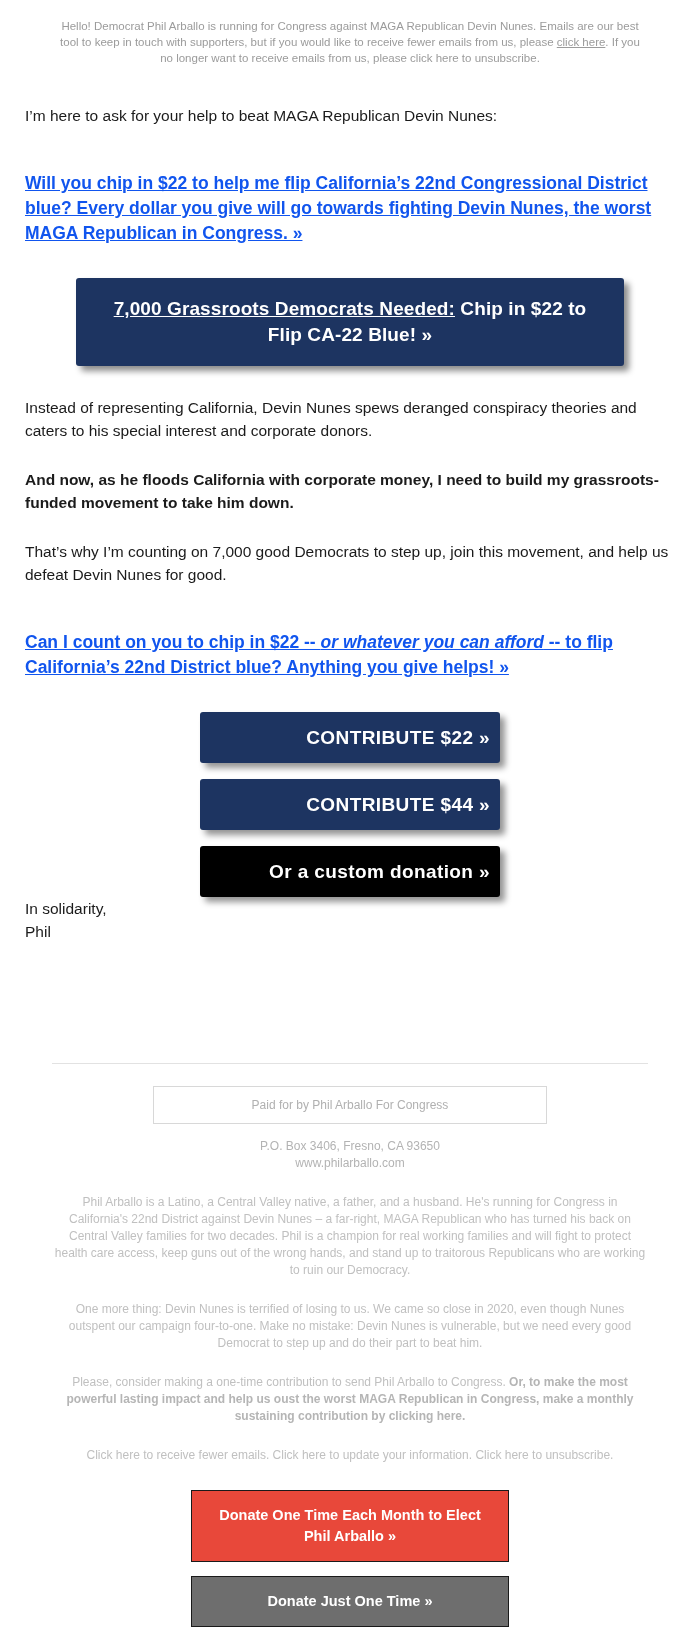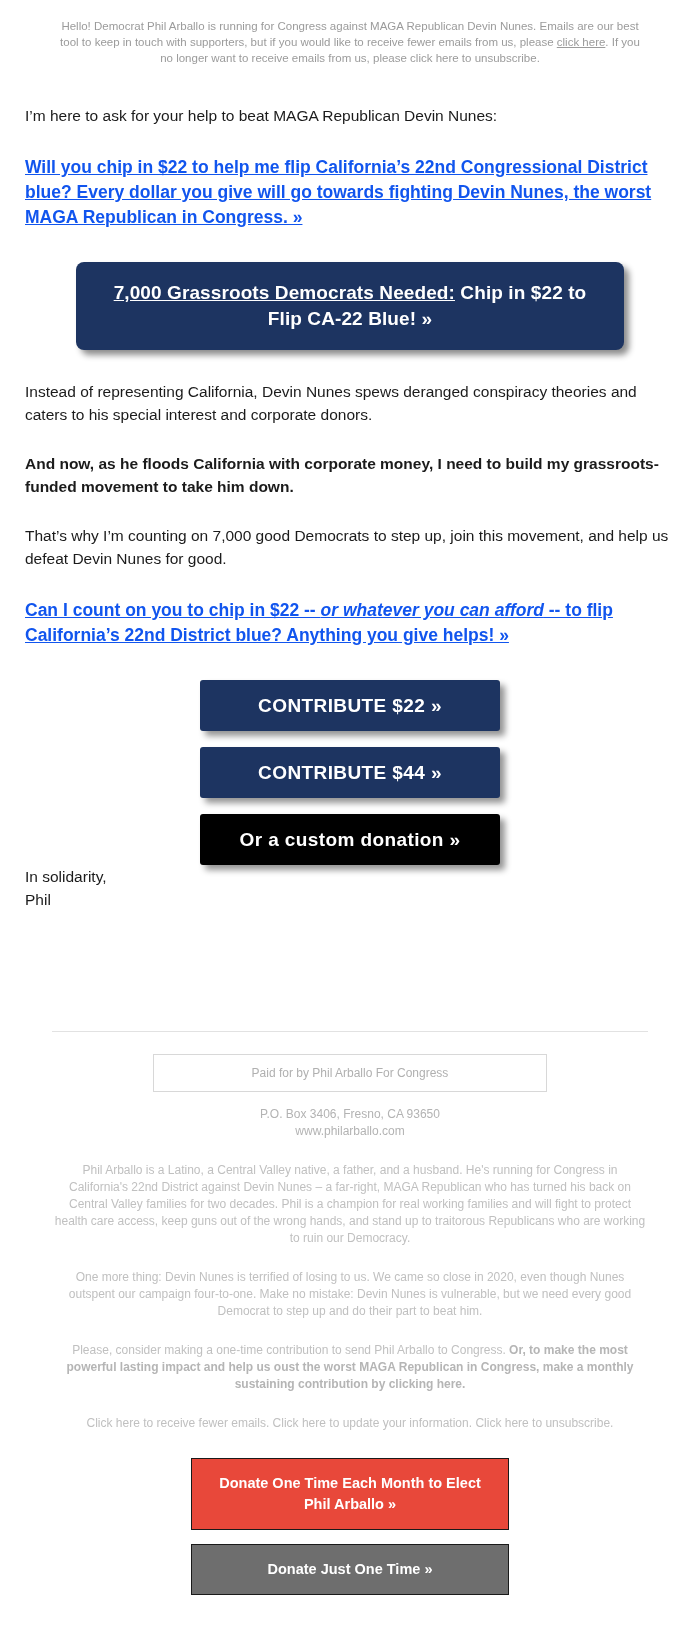--- a/index.html
+++ b/index.html
@@ -43,21 +43,21 @@
     margin: 0;
     font-size: 15.5px;
     line-height: 23px;
     color: #1b1b1b;
   }
   p.spaced { margin-top: 26px; }
   p.bold { font-weight: bold; }
 
   .biglink {
     display: block;
-    margin-top: 28px;
+    margin-top: 44px;
     font-size: 17.5px;
     line-height: 25px;
     font-weight: bold;
     color: #1155ee;
     text-decoration: underline;
     cursor: pointer;
   }
   .biglink i { font-style: italic; }
 
   
@@ -70,21 +70,21 @@
     box-sizing: border-box;
     width: 548px;
     padding: 18px 28px;
     background: #1d3461;
     color: #ffffff;
     font-size: 19px;
     line-height: 26px;
     font-weight: bold;
     letter-spacing: 0.1px;
     text-align: center;
-    border-radius: 8px;
+    border-radius: 3px;
     box-shadow: 5px 5px 6px rgba(0,0,0,0.45);
     cursor: pointer;
   }
   .cta-wide u { text-decoration: underline; }
 
   
   .btn-stack {
     margin-top: 32px;
     text-align: center;
   }
@@ -92,21 +92,21 @@
     display: block;
     box-sizing: border-box;
     width: 300px;
     margin: 0 auto 16px auto;
     padding: 14px 10px;
     color: #ffffff;
     font-size: 19px;
     line-height: 23px;
     font-weight: bold;
     letter-spacing: 0.4px;
-    text-align: center;
+    text-align: right;
     border-radius: 3px;
     box-shadow: 5px 5px 6px rgba(0,0,0,0.42);
     cursor: pointer;
   }
   .btn-navy { background: #1d3461; }
   .btn-gray { background: #000000; }
   .btn-last { margin-bottom: 0; }
 
   .signoff { margin-top: 34px; }
   .signoff-name { margin-top: 24px; }

